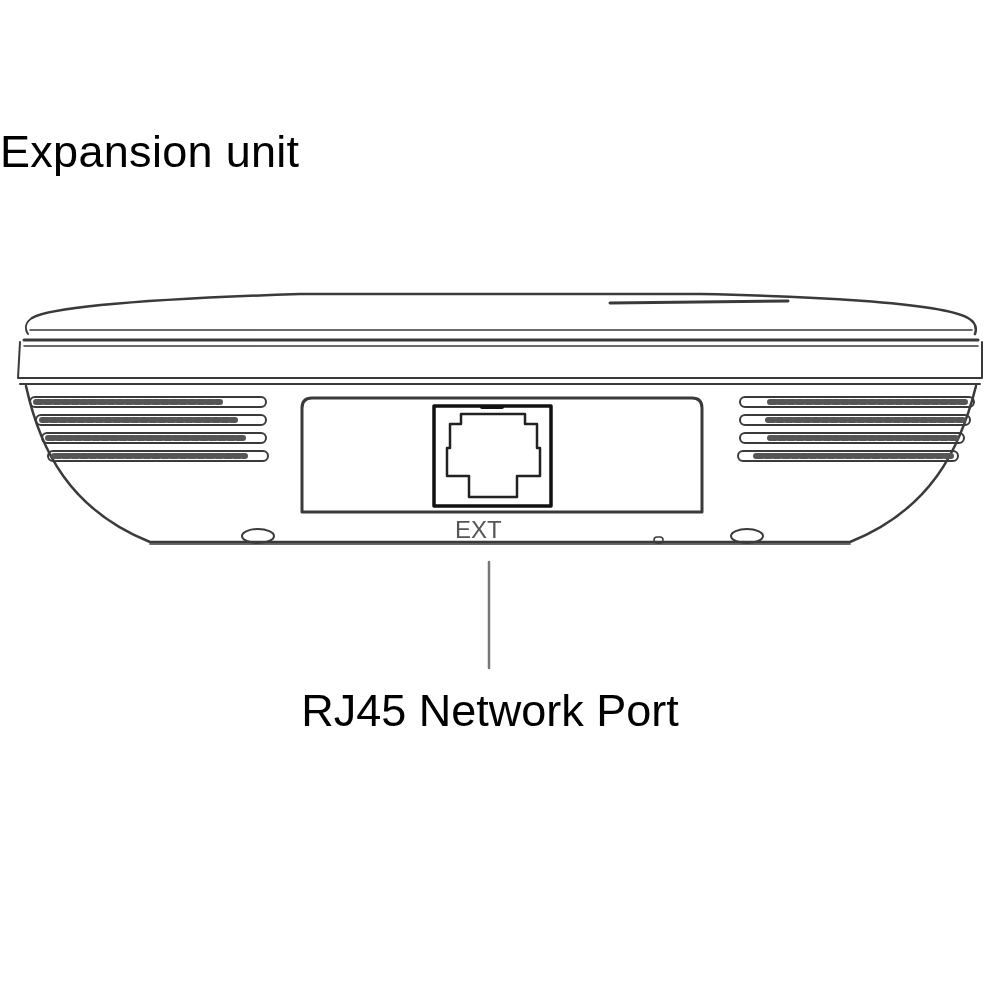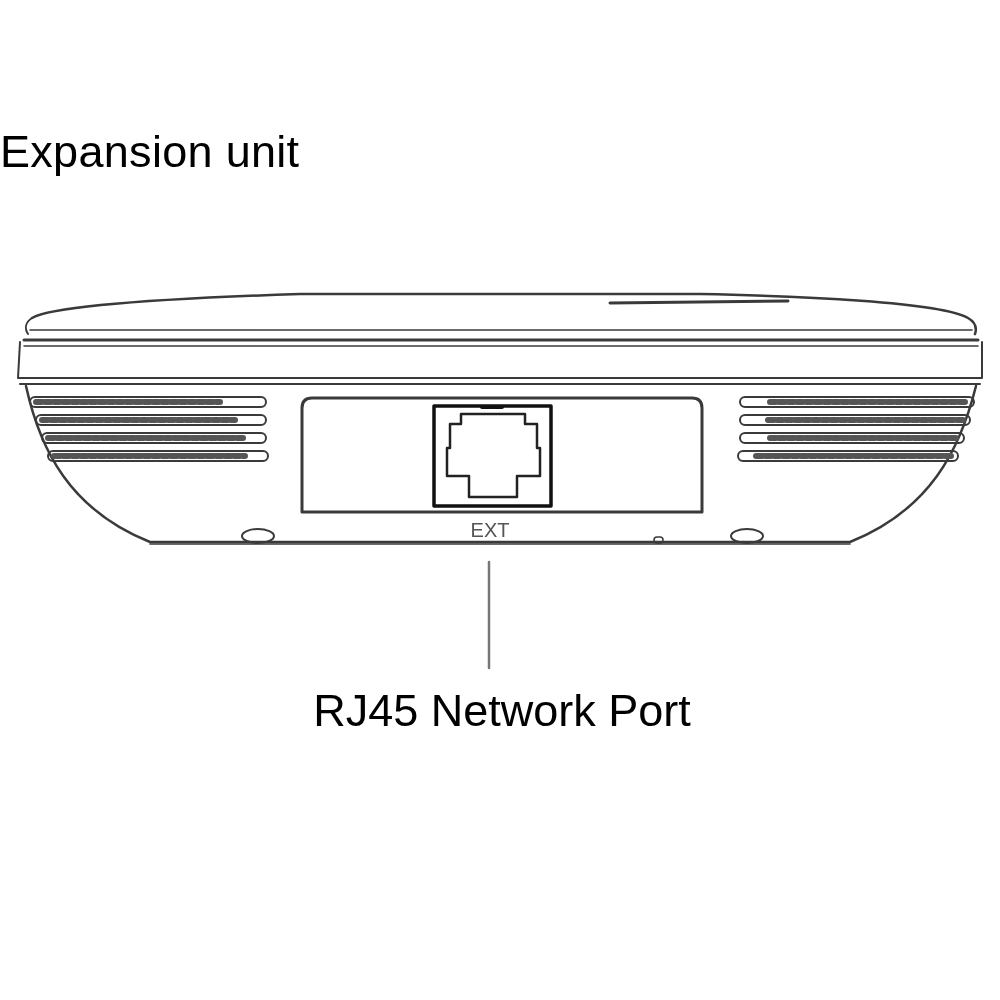--- a/index.html
+++ b/index.html
@@ -1,21 +1,21 @@
 <!DOCTYPE html>
 <html><head>
 <meta charset="utf-8">
 <style>
   html, body { margin:0; padding:0; background:#ffffff; }
   body { width:1000px; height:1000px; position:relative; overflow:hidden;
          font-family:"Liberation Sans", sans-serif; color:#000; }
   .title { position:absolute; left:0; width:1000px; top:124px; 
            font-size:45px; line-height:56px; letter-spacing:0.3px; }
   .callout { position:absolute; left:0; width:980px; top:683px; text-align:center;
-             font-size:45px; line-height:56px; padding-left:12px; }
+             font-size:45px; line-height:56px; padding-left:0; }
   .callout span { display:inline-block; margin-left:0; }
   svg.device { position:absolute; left:0; top:0; }
   .port-label { font-family:"Liberation Sans", sans-serif; }
 </style>
 </head>
 <body>
 
 <div class="title">Expansion unit</div>
 
 <svg class="device" width="1000" height="1000" viewBox="0 0 1000 1000">
@@ -70,17 +70,17 @@
     </g>
 
     <ellipse cx="258" cy="536" rx="16" ry="7" stroke-width="2"></ellipse>
     <ellipse cx="747" cy="536" rx="16" ry="7" stroke-width="2"></ellipse>
     <rect x="654" y="537" width="9" height="6" rx="3" stroke-width="1.5"></rect>
 
     <line x1="489" y1="562" x2="489" y2="668" stroke="#777" stroke-width="2.5"></line>
   </g>
 </svg>
 
-<div class="port-label" style="position:absolute; left:455px; top:515px; width:70px; text-align:center; font-size:20px; color:#555; line-height:30px;">EXT</div>
+<div class="port-label" style="position:absolute; left:455px; top:515px; width:70px; font-size:24px; color:#555; line-height:30px;">EXT</div>
 
 <div class="callout">
   <span>RJ45 Network Port</span>
 </div>
 
 </body></html>

